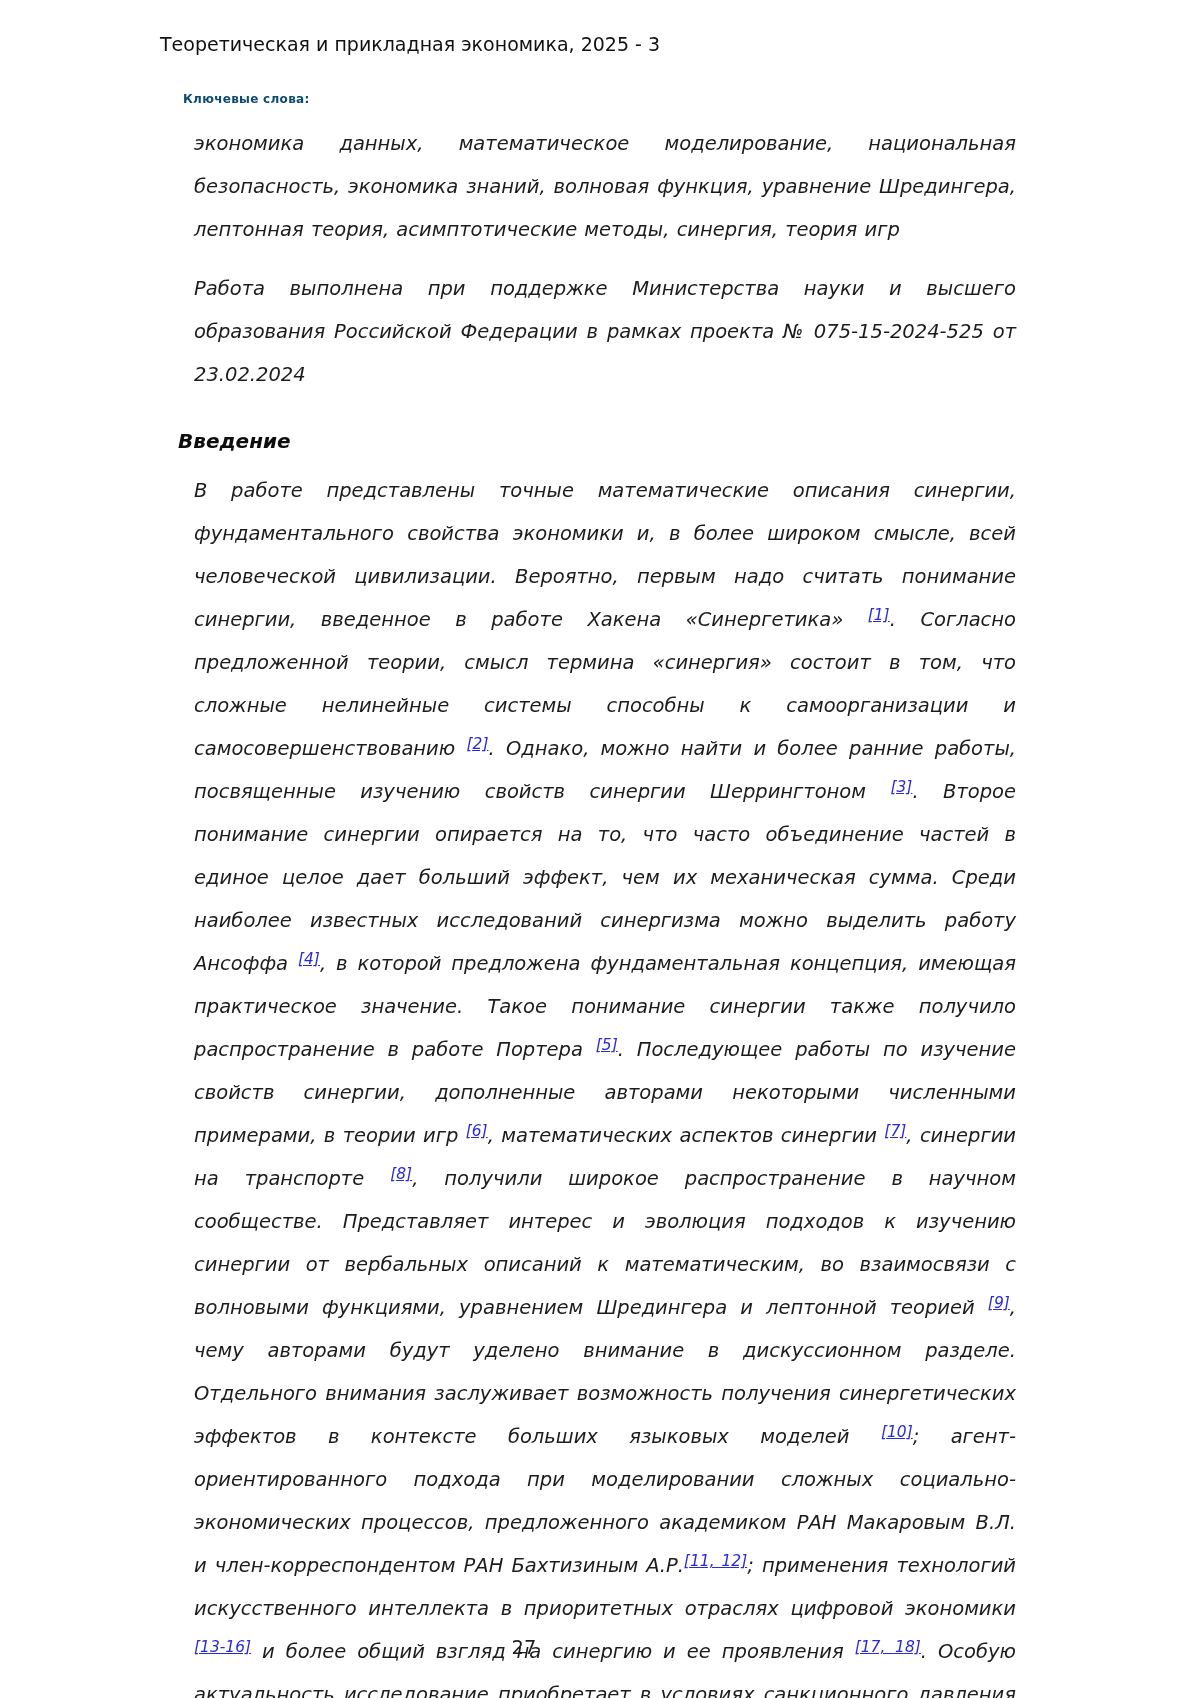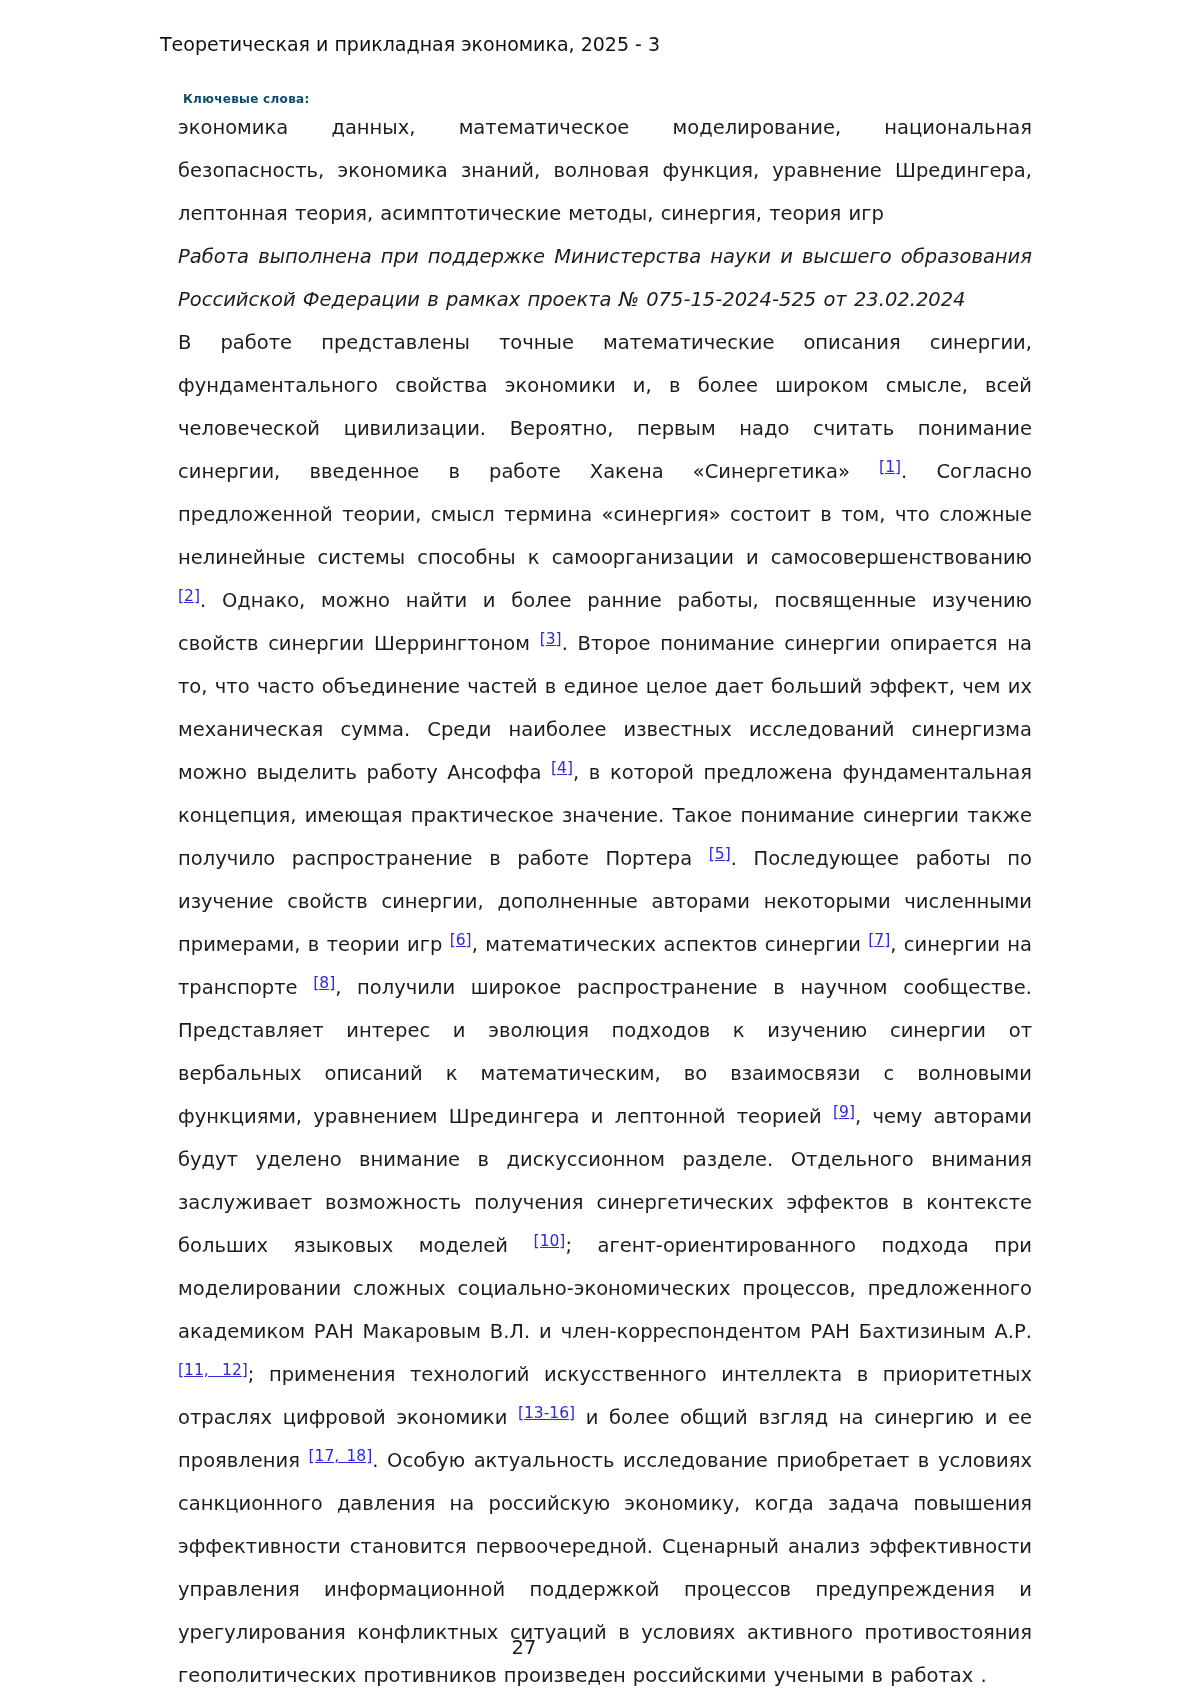--- a/index.html
+++ b/index.html
@@ -26,26 +26,27 @@
   }
   .kw-heading {
     margin-top: 36px;
     margin-left: 5px;
     font-size: 12px;
     font-weight: bold;
     letter-spacing: 0.3px;
     color: #0c4a6e;
   }
   p.body-text {
-    margin: 0;
+    margin: 16px;
     font-size: 19.5px;
     line-height: 43px;
     text-align: justify;
     word-spacing: 1px;
     color: #1c1c1c;
+    font-style: italic;
   }
   .keywords-para { margin-top: 13px; }
   .funding-note {
     margin-top: 25px;
     font-style: italic;
   }
   .section-heading {
     margin-top: 33px;
     font-size: 20px;
     font-weight: bold;
@@ -81,18 +82,19 @@
 </div>
 
 <div class="content">
 
   <div class="kw-heading">Ключевые слова:</div>
 
   <p class="body-text keywords-para">экономика данных, математическое моделирование, национальная безопасность, экономика знаний, волновая функция, уравнение Шредингера, лептонная теория, асимптотические методы, синергия, теория игр</p>
 
   <p class="body-text funding-note">Работа выполнена при поддержке Министерства науки и высшего образования Российской Федерации в рамках проекта № 075-15-2024-525 от 23.02.2024</p>
 
+  <div class="section-heading">Введение</div>
 
   <p class="body-text para-1">В работе представлены точные математические описания синергии, фундаментального свойства экономики и, в более широком смысле, всей человеческой цивилизации. Вероятно, первым надо считать понимание синергии, введенное в работе Хакена «Синергетика» <sup class="cite"><a>[1]</a></sup>. Согласно предложенной теории, смысл термина «синергия» состоит в том, что сложные нелинейные системы способны к самоорганизации и самосовершенствованию <sup class="cite"><a>[2]</a></sup>. Однако, можно найти и более ранние работы, посвященные изучению свойств синергии Шеррингтоном <sup class="cite"><a>[3]</a></sup>. Второе понимание синергии опирается на то, что часто объединение частей в единое целое дает больший эффект, чем их механическая сумма. Среди наиболее известных исследований синергизма можно выделить работу Ансоффа <sup class="cite"><a>[4]</a></sup>, в которой предложена фундаментальная концепция, имеющая практическое значение. Такое понимание синергии также получило распространение в работе Портера <sup class="cite"><a>[5]</a></sup>. Последующее работы по изучение свойств синергии, дополненные авторами некоторыми численными примерами, в теории игр <sup class="cite"><a>[6]</a></sup>, математических аспектов синергии <sup class="cite"><a>[7]</a></sup>, синергии на транспорте <sup class="cite"><a>[8]</a></sup>, получили широкое распространение в научном сообществе. Представляет интерес и эволюция подходов к изучению синергии от вербальных описаний к математическим, во взаимосвязи с волновыми функциями, уравнением Шредингера и лептонной теорией <sup class="cite"><a>[9]</a></sup>, чему авторами будут уделено внимание в дискуссионном разделе. Отдельного внимания заслуживает возможность получения синергетических эффектов в контексте больших языковых моделей <sup class="cite"><a>[10]</a></sup>; агент-ориентированного подхода при моделировании сложных социально-экономических процессов, предложенного академиком РАН Макаровым В.Л. и член-корреспондентом РАН Бахтизиным А.Р.<sup class="cite"><a>[11, 12]</a></sup>; применения технологий искусственного интеллекта в приоритетных отраслях цифровой экономики <sup class="cite"><a>[13-16]</a></sup> и более общий взгляд на синергию и ее проявления <sup class="cite"><a>[17, 18]</a></sup>. Особую актуальность исследование приобретает в условиях санкционного давления на российскую экономику, когда задача повышения эффективности становится первоочередной. Сценарный анализ эффективности управления информационной поддержкой процессов предупреждения и урегулирования конфликтных ситуаций в условиях активного противостояния геополитических противников произведен российскими учеными в работах .</p>
 
 </div>
 
 <div class="page-number">27</div>
 
 </body></html>

